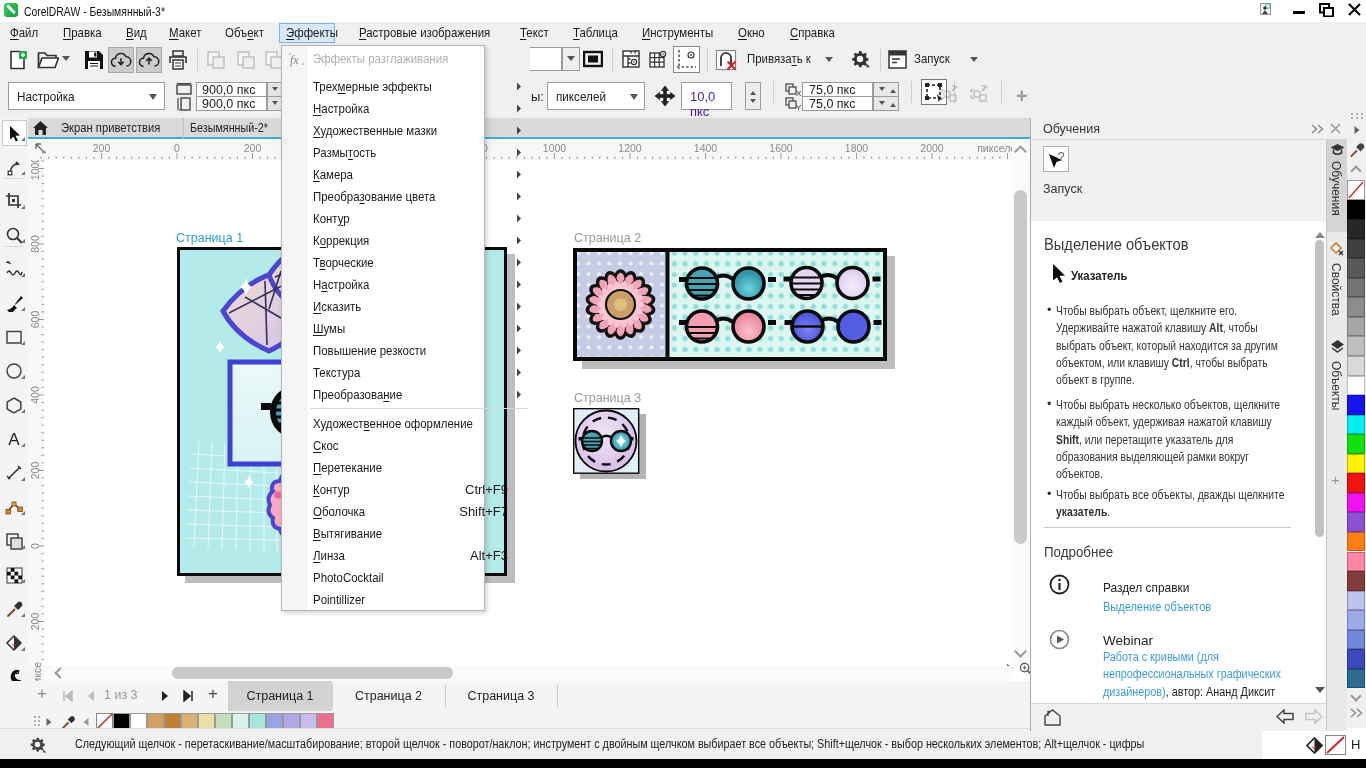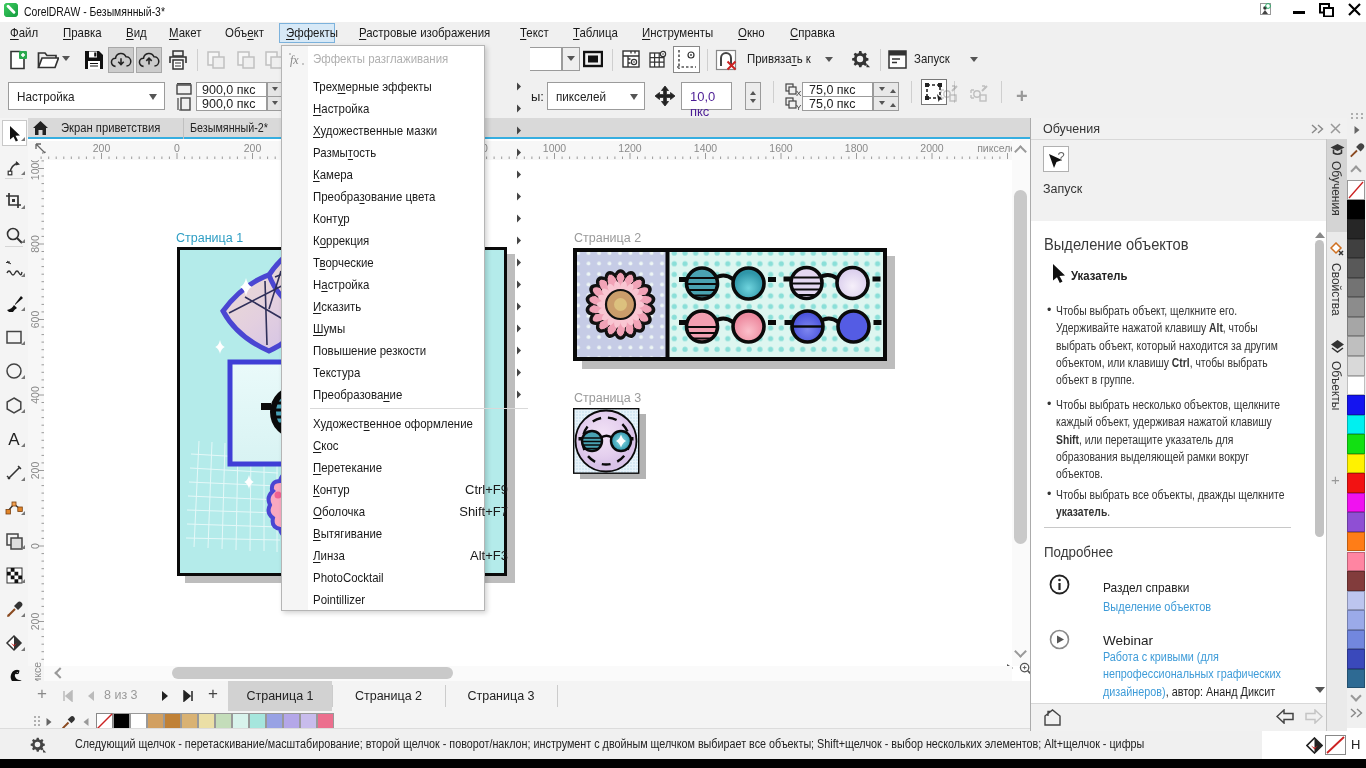--- a/index.html
+++ b/index.html
@@ -804,21 +804,21 @@
 <div class="abs" style="left:128px;top:1px;width:281px;height:12px;background:#c9c9c9;border-radius:6px;"></div>
 </div>
 <div class="abs" style="left:0;top:681px;width:1030px;height:30px;background:#f4f4f4;">
 <div class="abs" style="left:37px;top:3px;font-size:17px;color:#888;">+</div>
 <svg class="abs" style="left:62px;top:9px" width="12" height="12" viewBox="0 0 12 12">
       <path d="M2 1 V11 M10 1 L4 6 L10 11 Z" fill="#bbb" stroke="#bbb" stroke-width="1.5"></path>
     </svg>
 <svg class="abs" style="left:86px;top:9px" width="10" height="12" viewBox="0 0 10 12">
       <path d="M8 1 L2 6 L8 11 Z" fill="#bbb"></path>
     </svg>
-<div class="abs" style="left:104px;top:7px;font-size:12.5px;color:#999;">8 из 3</div>
+<div class="abs" style="left:104px;top:7px;font-size:12.5px;color:#999;">1 из 3</div>
 <svg class="abs" style="left:160px;top:9px" width="10" height="12" viewBox="0 0 10 12">
       <path d="M2 1 L8 6 L2 11 Z" fill="#222"></path>
     </svg>
 <svg class="abs" style="left:182px;top:9px" width="12" height="12" viewBox="0 0 12 12">
       <path d="M10 1 V11 M2 1 L8 6 L2 11 Z" fill="#222" stroke="#222" stroke-width="1.5"></path>
     </svg>
 <div class="abs" style="left:208px;top:3px;font-size:17px;color:#444;">+</div>
 <div class="abs" style="left:228px;top:0;width:104px;height:30px;background:#d2d2d2;"></div>
 <div class="abs" style="left:228px;top:8px;width:104px;text-align:center;font-size:12.5px;color:#222;">Страница 1</div>
 <div class="abs" style="left:332px;top:8px;width:113px;text-align:center;font-size:12.5px;color:#222;">Страница 2</div>

